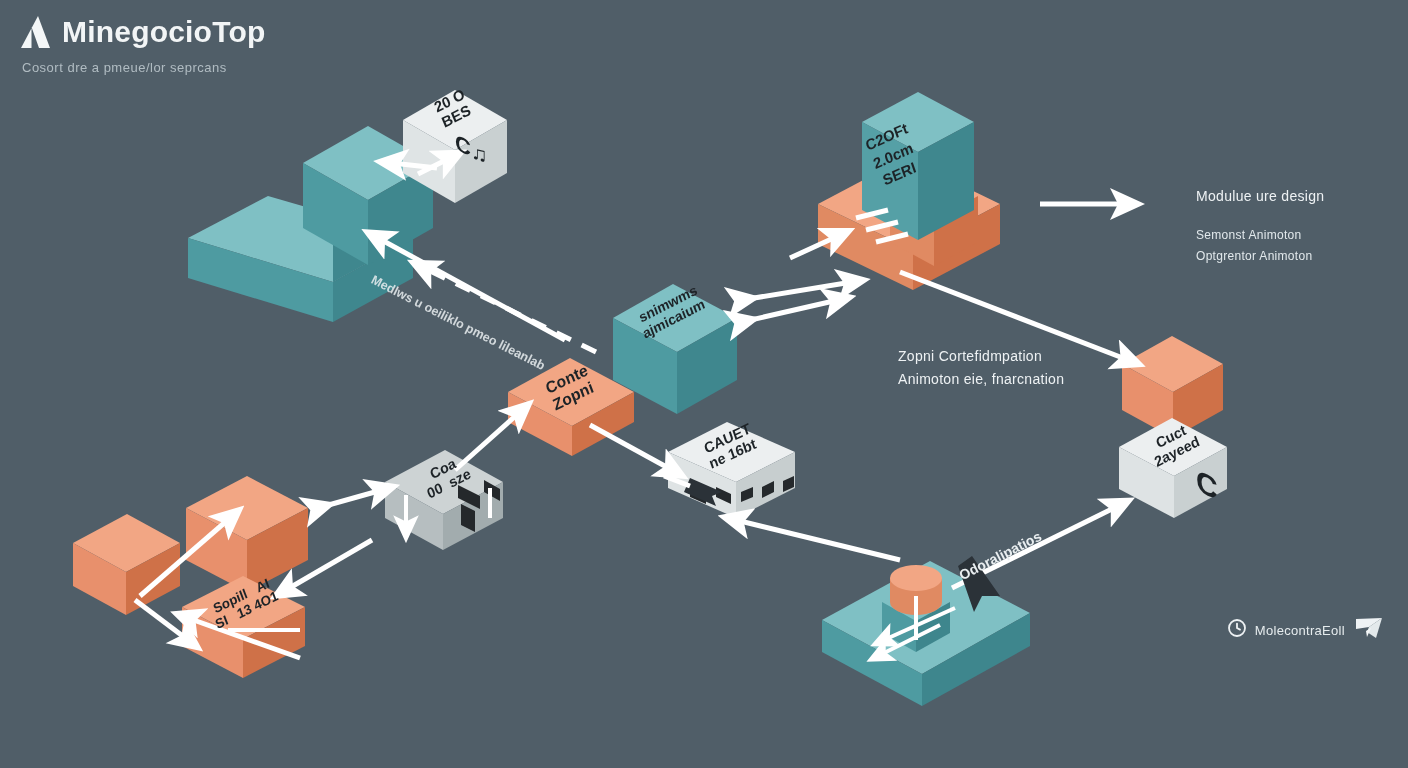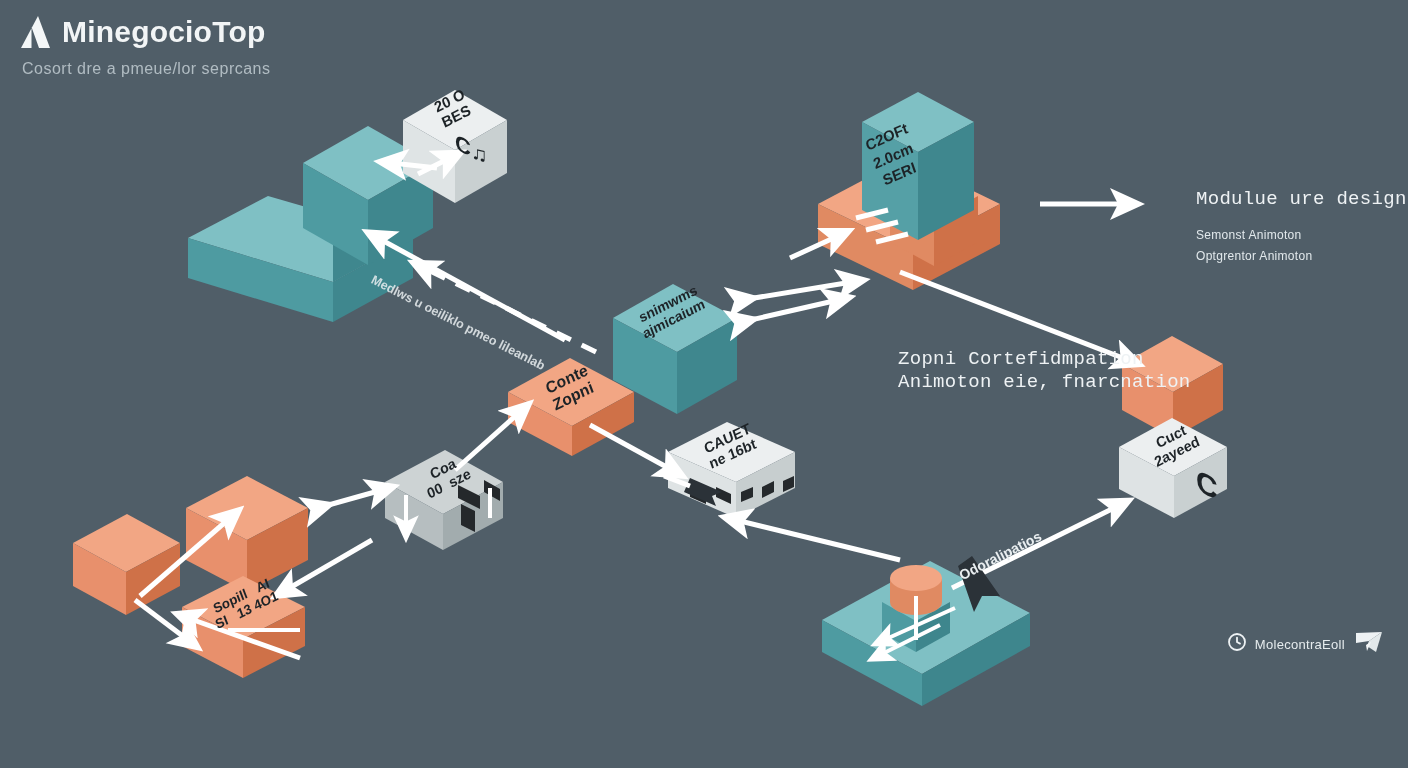--- a/index.html
+++ b/index.html
@@ -16,21 +16,21 @@
   #header{left:18px;top:14px;width:520px;}
   #brand-row{display:flex;align-items:center;gap:10px;}
   #logo-mark{width:34px;height:36px;position:relative;flex:0 0 auto;}
   #logo-mark svg{display:block;}
   #brand-name{
     font-size:30px;font-weight:700;color:#f2f5f6;letter-spacing:.2px;
     line-height:1;white-space:nowrap;
   }
   #brand-tagline{
     margin-top:10px;margin-left:4px;
-    font-size:16px;color:#b9c4ca;letter-spacing:.5px;
+    font-size:13px;color:#b9c4ca;letter-spacing:.5px;
     opacity:.92;white-space:nowrap;
     filter:blur(.35px);
   }
 
   
   .iso{position:absolute;}
   .iso svg{display:block;overflow:visible;}
 
   .cube-label{
     position:absolute;
@@ -42,30 +42,30 @@
     pointer-events:none;
     transform-origin:50% 50%;
   }
   .glyph{
     position:absolute;color:#1d2327;font-weight:700;
     pointer-events:none;
   }
 
   
   .anno{position:absolute;color:#eef2f4;white-space:pre;}
-  .anno.l1{font-size:19px;letter-spacing:.3px;font-family:Liberation Mono, monospace;}
+  .anno.l1{font-size:14px;letter-spacing:.3px;}
   .anno.l2{font-size:12px;letter-spacing:.3px;color:#e2e9ec;}
 
   .diag-label{
     position:absolute;color:#e9eef0;font-weight:600;white-space:nowrap;
     transform-origin:0 50%;
   }
 
   
-  #footer{position:absolute;right:24px;bottom:38px;display:flex;align-items:center;gap:9px;}
+  #footer{position:absolute;right:24px;bottom:52px;display:flex;align-items:center;gap:9px;}
   #footer-text{font-size:13px;color:#e6ecee;letter-spacing:.3px;white-space:nowrap;}
   .f-icon{display:block;}
 </style>
 </head>
 <body style="background: rgb(80, 94, 104);">
 
 <div id="stage">
 
   <div id="header" class="abs">
     <div id="brand-row">

